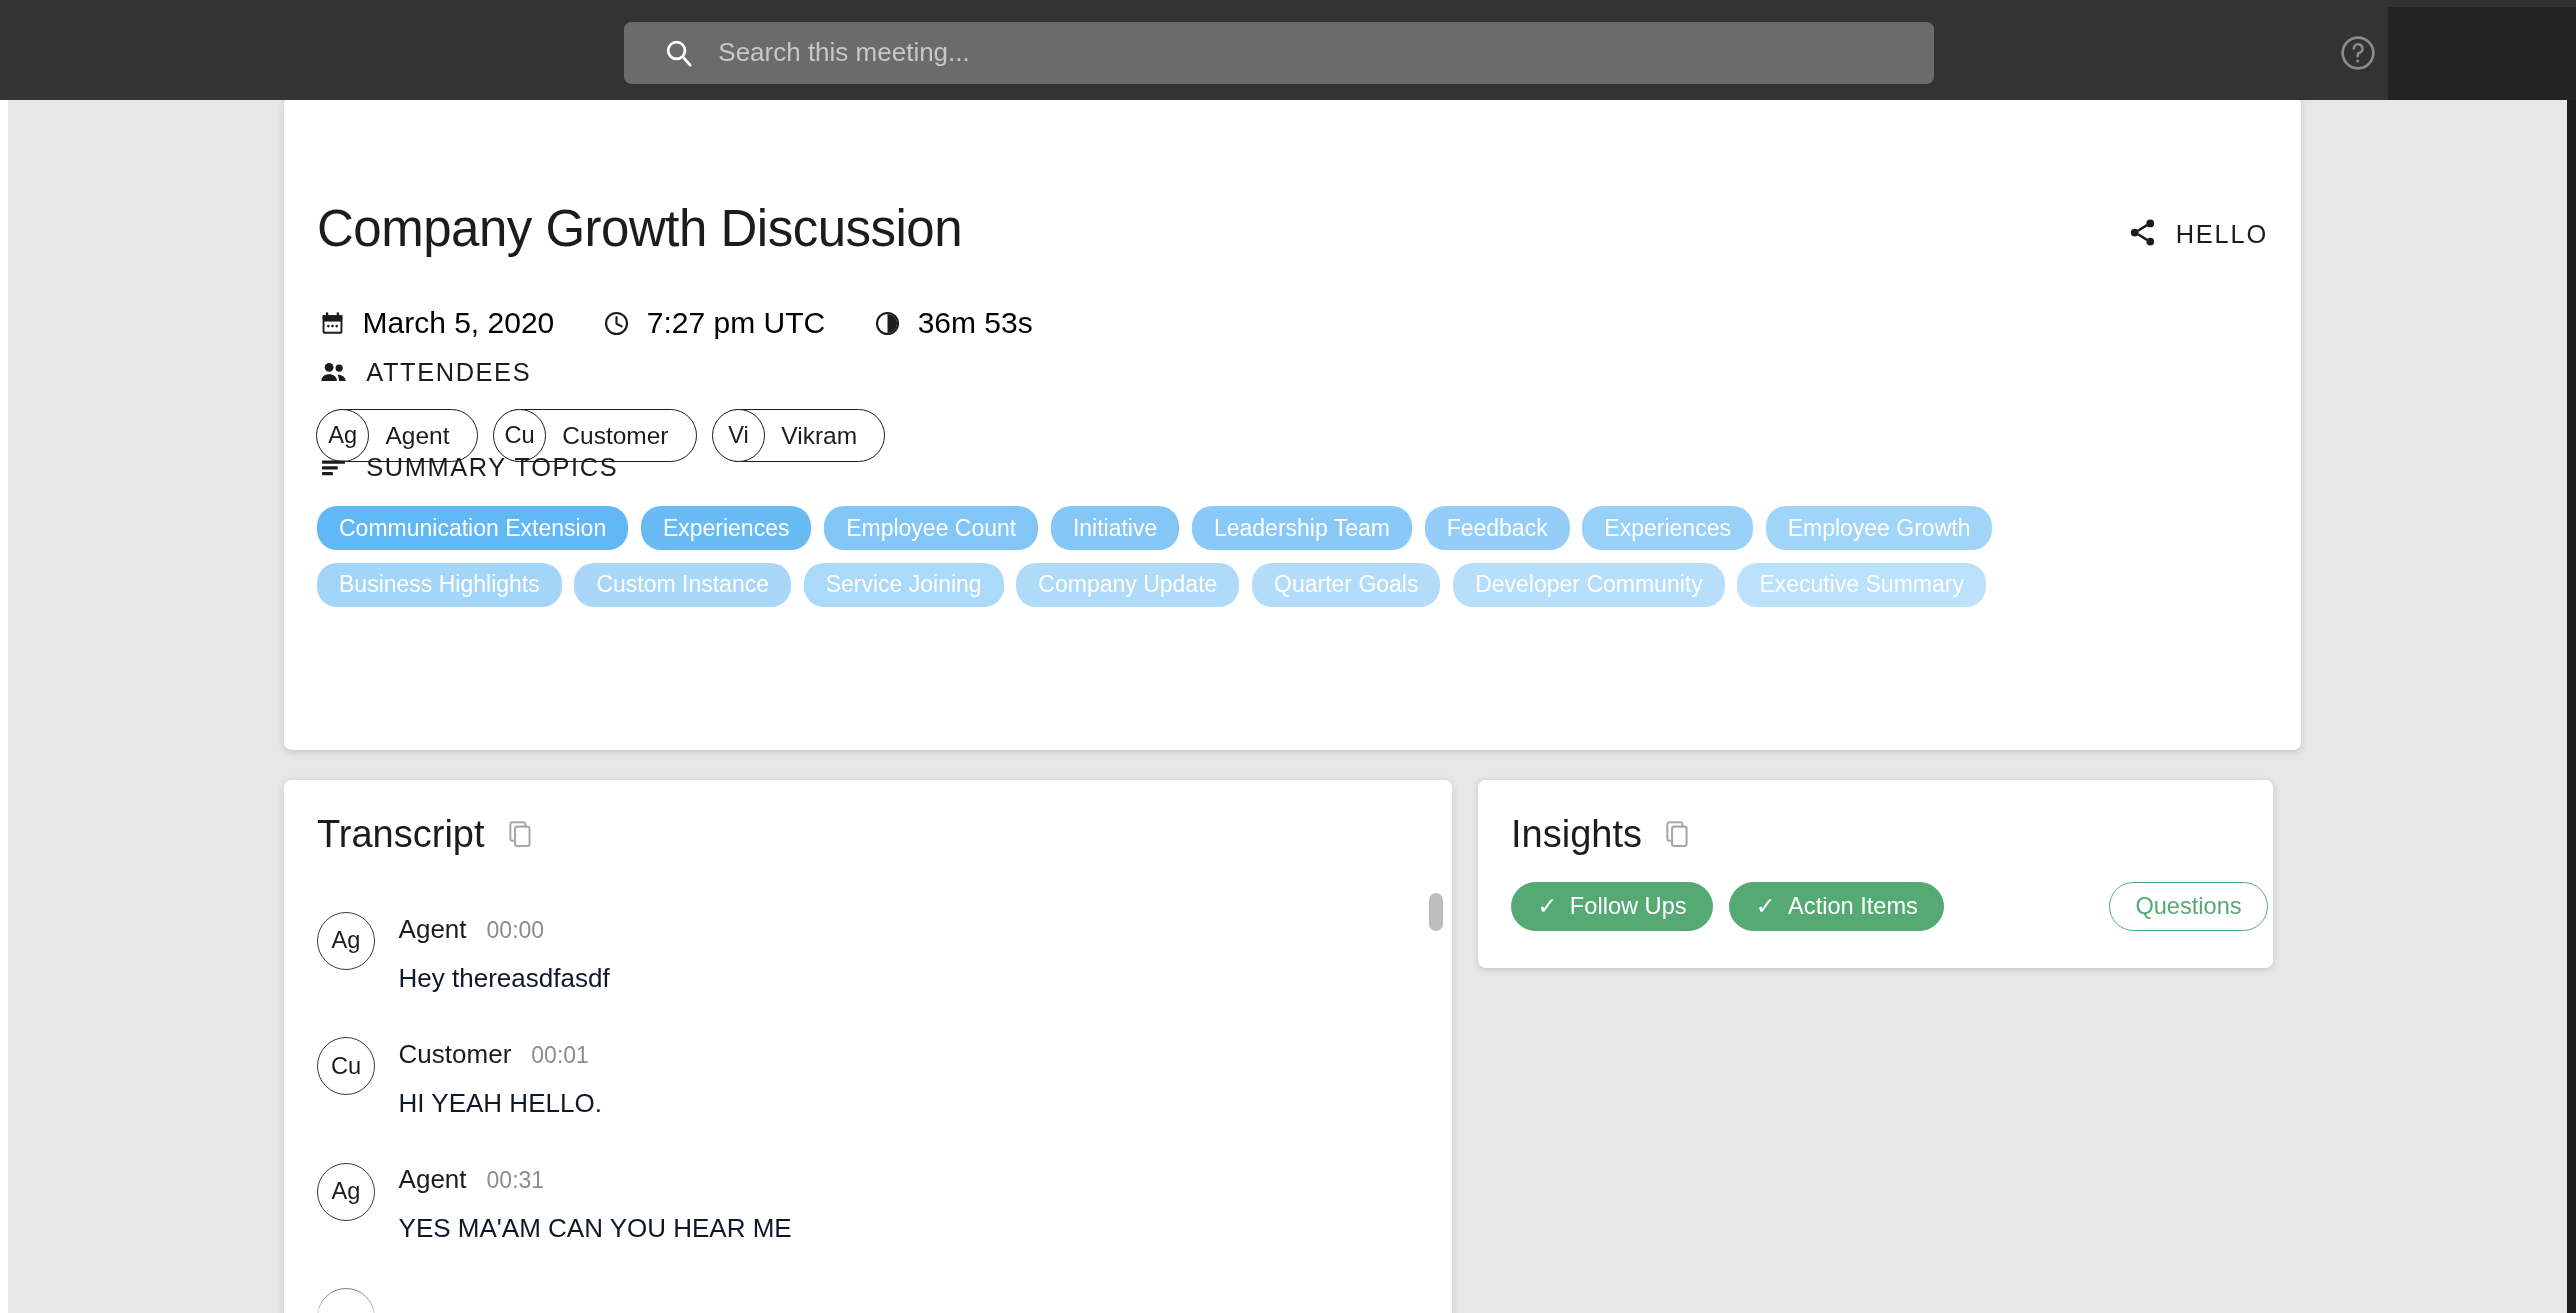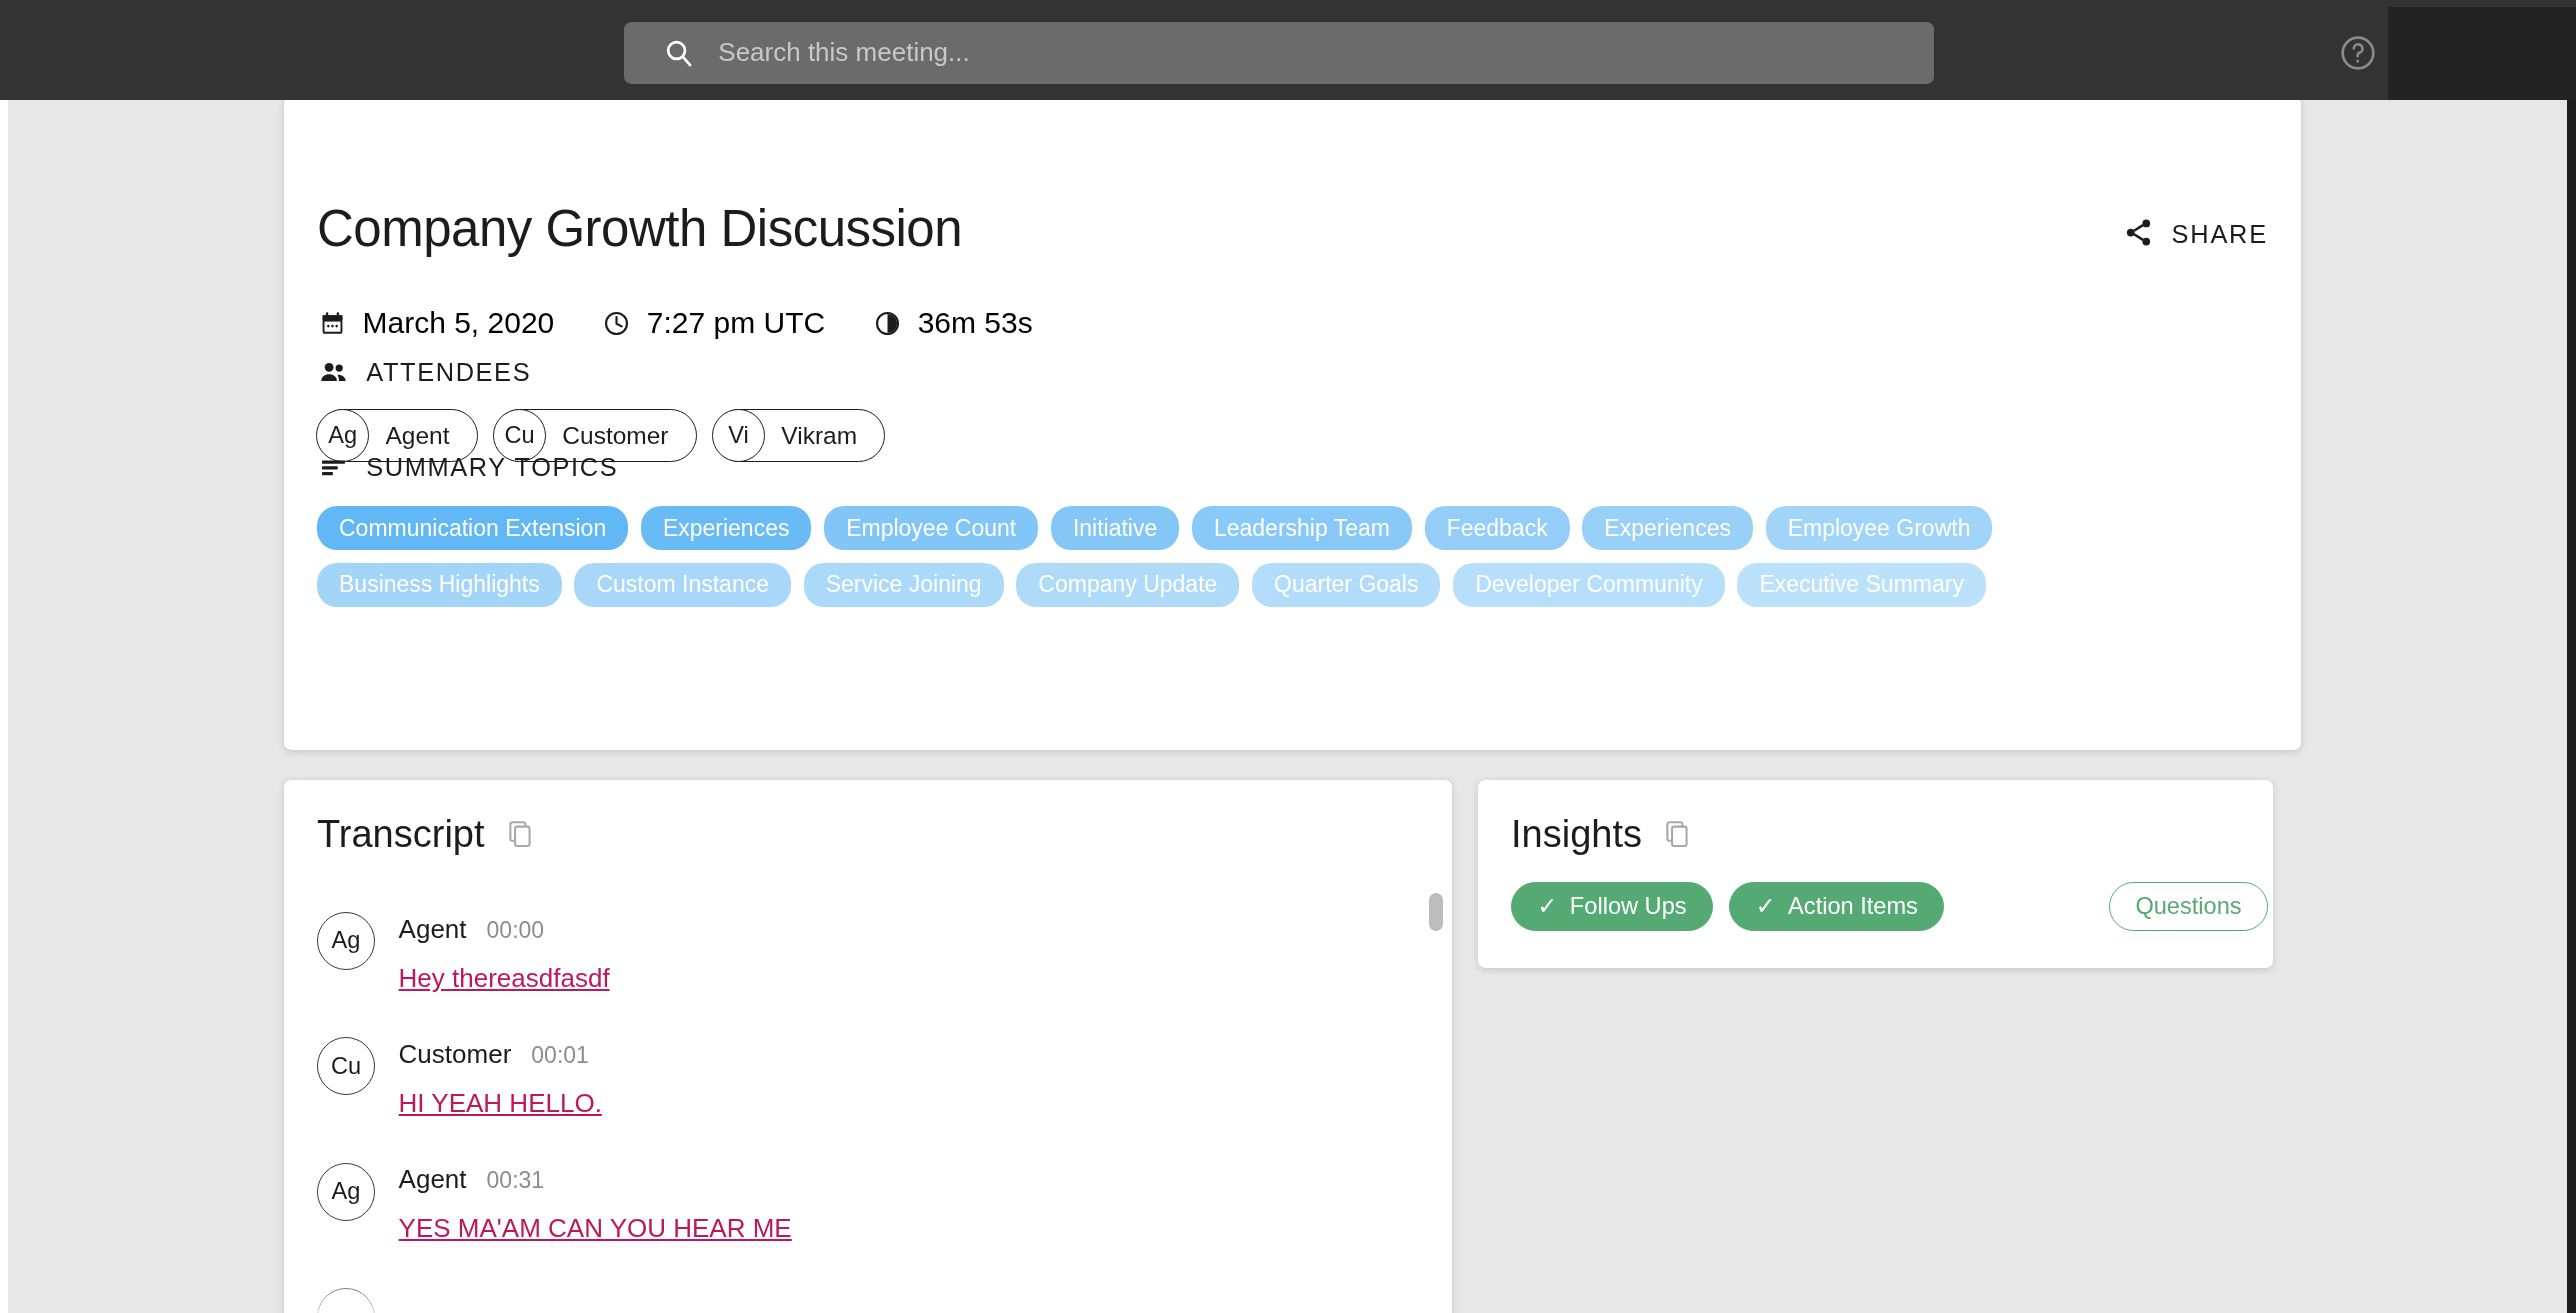--- a/index.html
+++ b/index.html
@@ -320,23 +320,22 @@
   .entry-speaker {
     font-size: 26px;
     color: #1c1c1c;
   }
   .entry-time {
     font-size: 23px;
     color: #8c8c8c;
   }
   .entry-text {
     font-size: 26px;
-    color: #be185d;
+    color: #0f172a;
     margin-top: 18px;
-    text-decoration: underline;
   }
 
   .transcript-fade {
     position: absolute;
     left: 0.9px; bottom: 0;
     width: 1166px;
     height: 73px;
     background: linear-gradient(to bottom, rgba(255,255,255,0), #ffffff 78%);
     pointer-events: none;
   }
@@ -434,21 +433,21 @@
     <div class="share-btn">
       <span>
         <svg width="31" height="31" viewBox="0 0 24 24" fill="#1c1c1c">
           <circle cx="18" cy="5" r="3"></circle>
           <circle cx="6" cy="12" r="3"></circle>
           <circle cx="18" cy="19" r="3"></circle>
           <line x1="8.6" y1="10.7" x2="15.4" y2="6.3" stroke="#1c1c1c" stroke-width="1.9"></line>
           <line x1="8.6" y1="13.3" x2="15.4" y2="17.7" stroke="#1c1c1c" stroke-width="1.9"></line>
         </svg>
       </span>
-      <span class="share-label">SHARE</span>
+      <span class="share-label">HELLO</span>
     </div>
 
     <div class="meta-row">
       <div class="meta-item">
         <span class="icon-box">
           <svg width="27" height="27" viewBox="0 0 24 24" fill="#1c1c1c">
             <rect x="3.2" y="4.6" width="17.6" height="16.4" rx="1.4"></rect>
             <rect x="3.2" y="4.6" width="17.6" height="4.2" fill="#1c1c1c"></rect>
             <rect x="6.2" y="2" width="2" height="4" rx="0.8"></rect>
             <rect x="15.8" y="2" width="2" height="4" rx="0.8"></rect>

